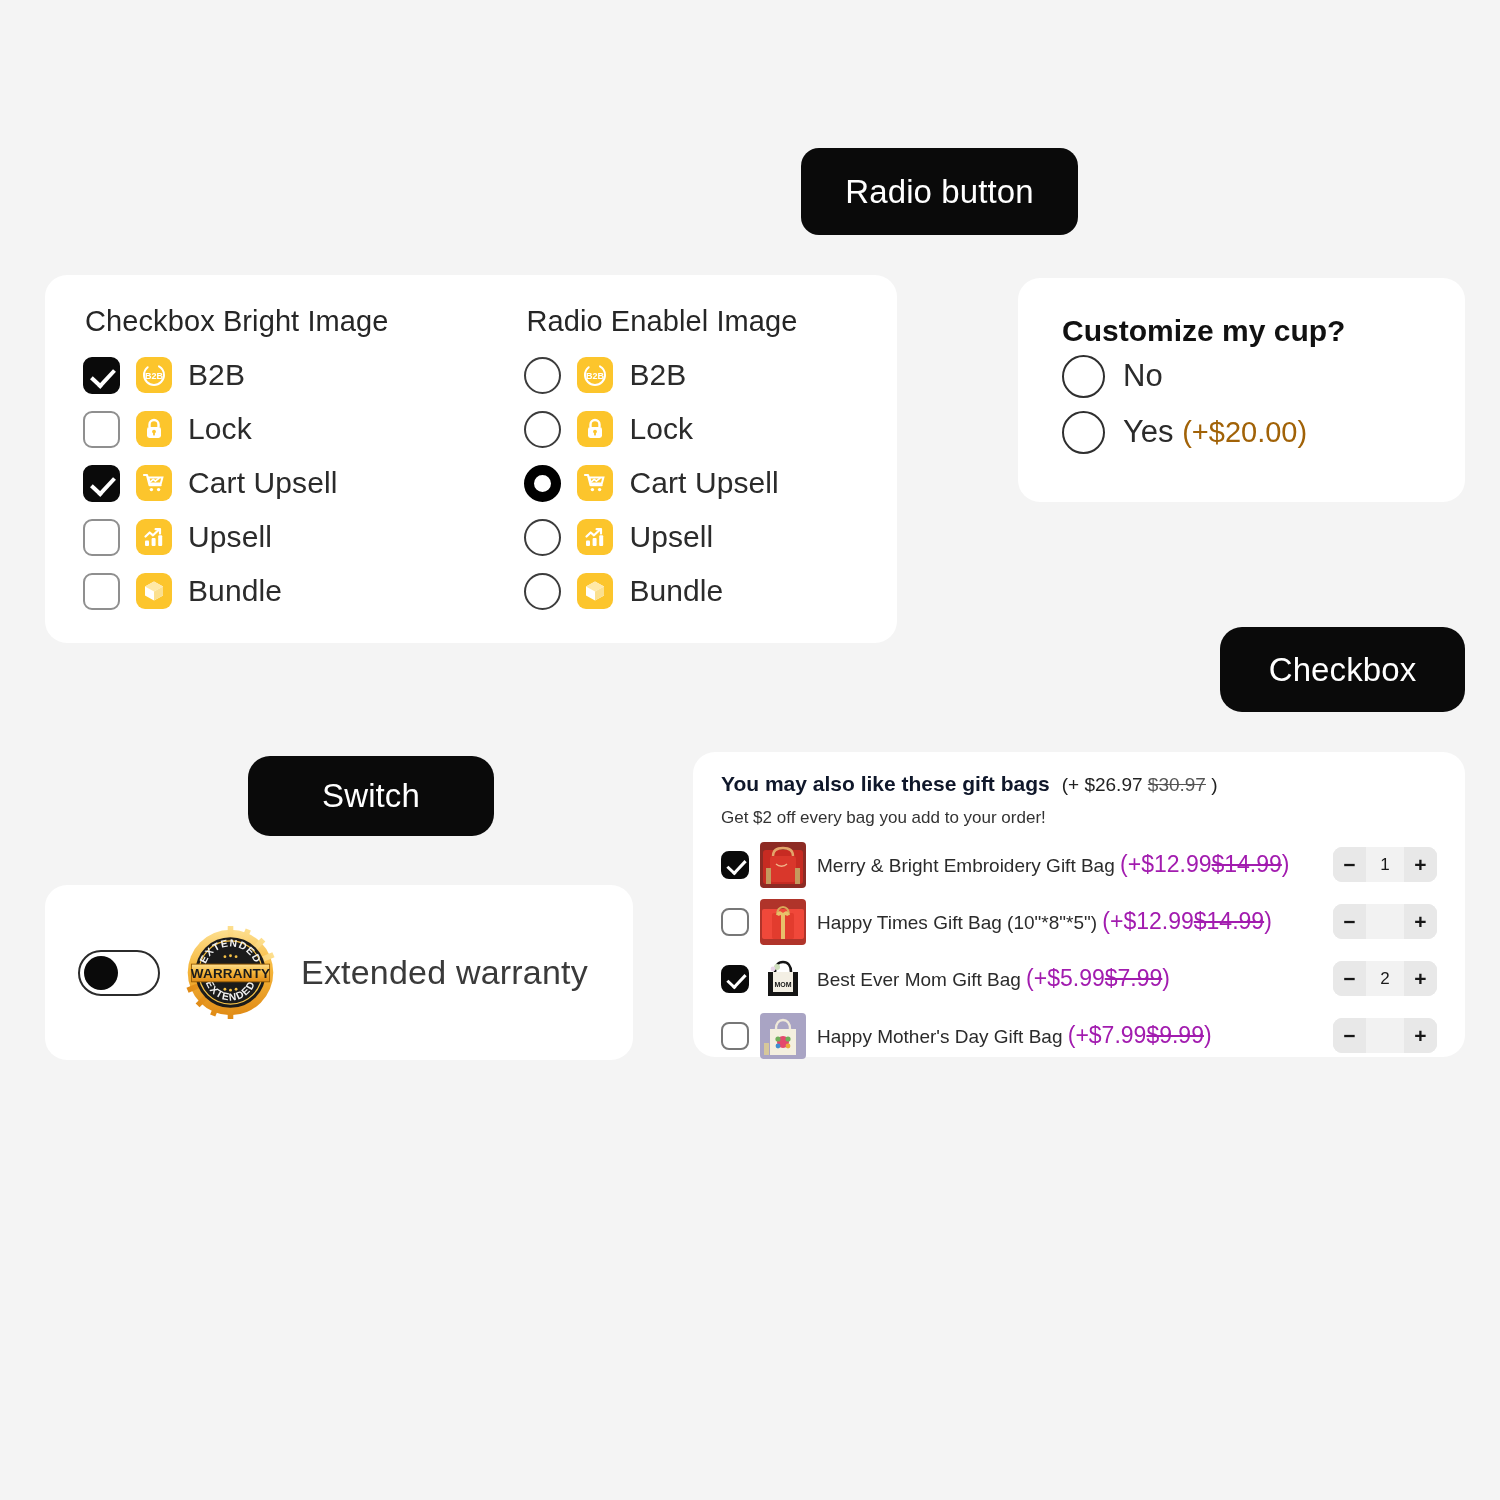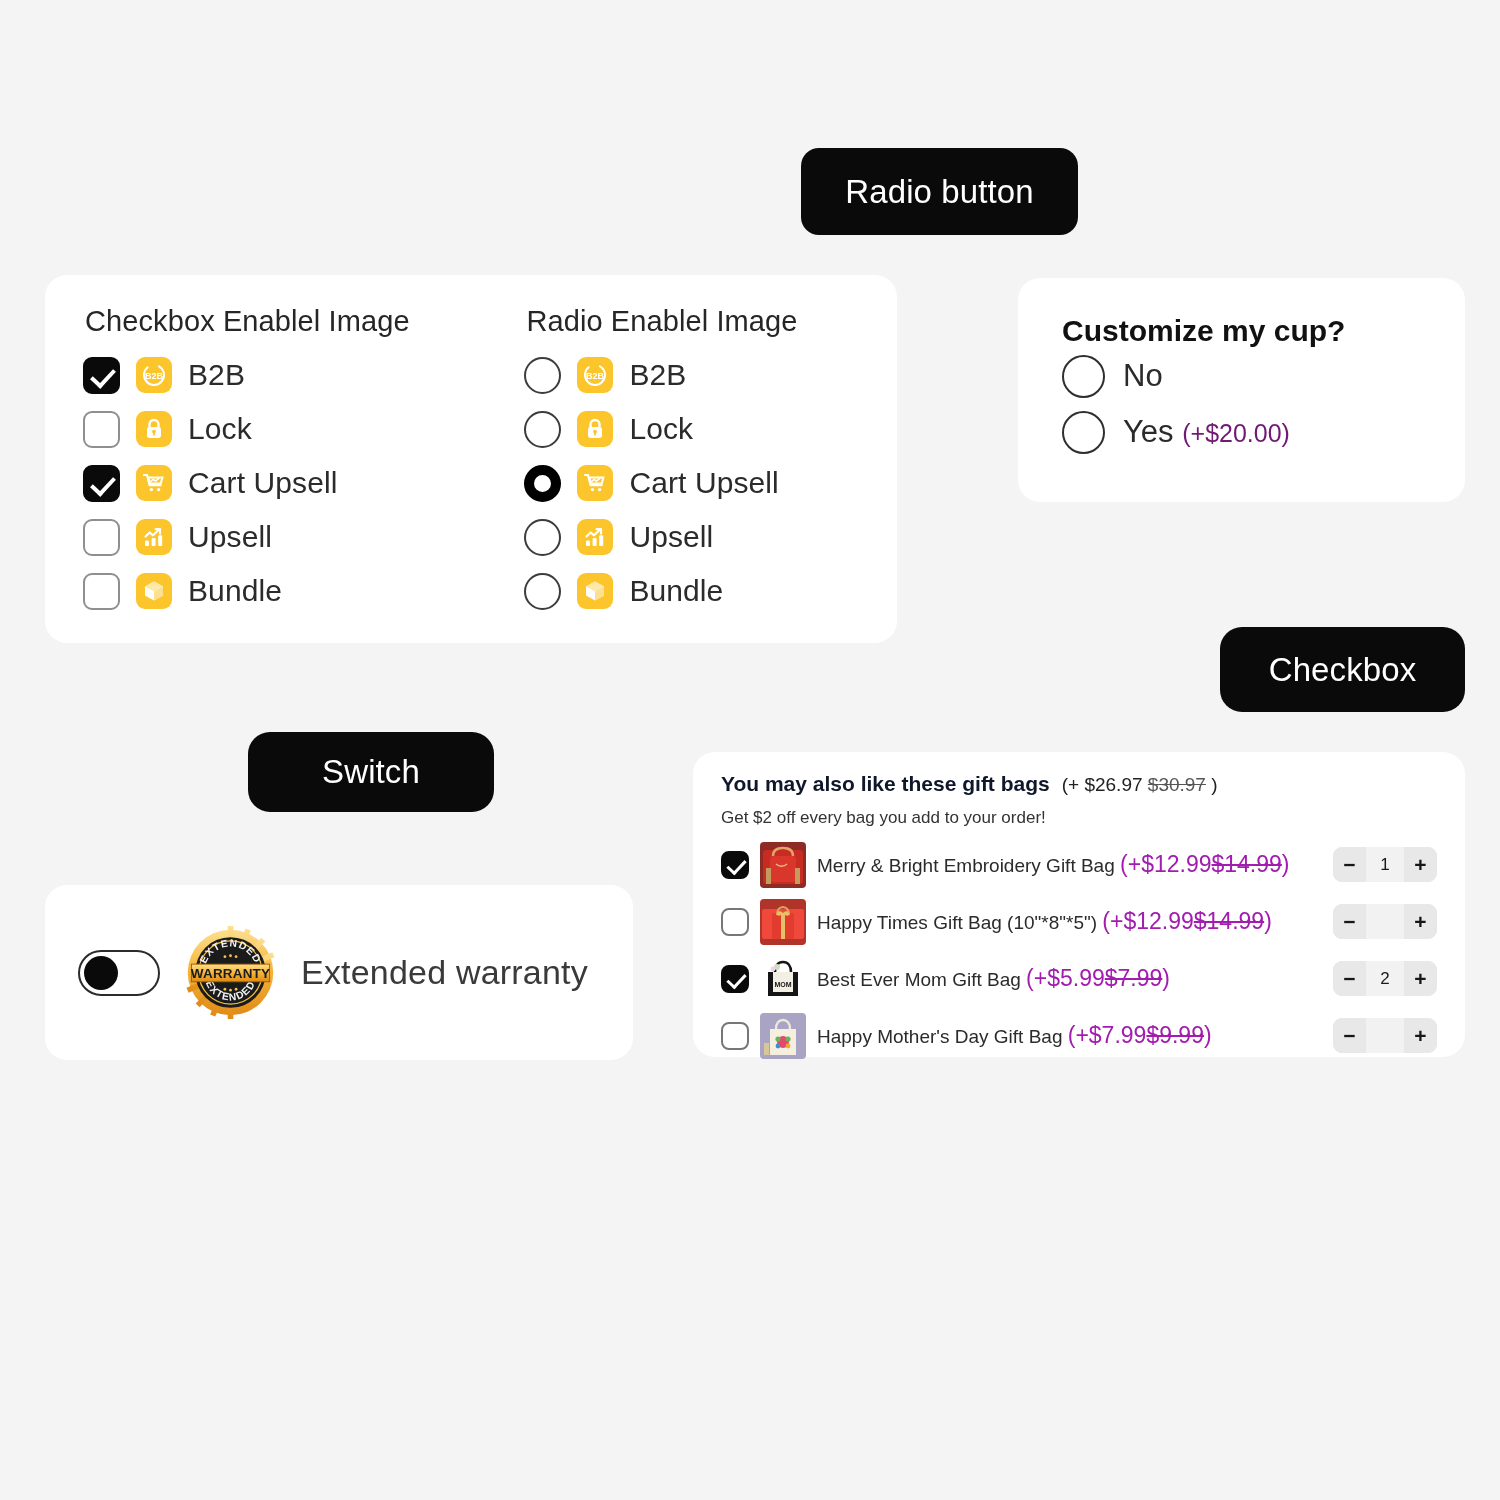--- a/index.html
+++ b/index.html
@@ -96,21 +96,21 @@
   
   .cup-card { left: 1018px; top: 278px; width: 447px; height: 224px; }
   .cup-inner { padding: 36px 0 0 44px; }
   .cup-title { font-size: 30px; font-weight: bold; color: #111; }
   .cup-row { display: flex; align-items: center; gap: 18px; height: 56px; }
   .cup-rdo {
     width: 43px; height: 43px; border-radius: 50%;
     background: #fff; border: 2px solid #2f2f2f; flex: none;
   }
   .cup-label { font-size: 31px; color: #2b2b2b; }
-  .cup-label .muted { color: #701a75; font-size: 25px; }
+  .cup-label .muted { color: #a16207; font-size: 29px; }
 
   
   .sw-card { left: 45px; top: 885px; width: 588px; height: 175px; }
   .sw-inner { display: flex; align-items: center; height: 100%; padding-left: 33px; gap: 24px; }
   .switch {
     width: 82px; height: 46px;
     border-radius: 23px;
     background: #ffffff;
     border: 2px solid #2b2b2b;
     position: relative; flex: none;
@@ -176,29 +176,29 @@
 <body>
 
 <div class="pill" style="left:801px; top:148px; width:277px; height:87px;border-radius:18px;">
   <span>Radio button</span>
 </div>
 
 <div class="pill" style="left:1220px; top:627px; width:245px; height:85px;">
   <span>Checkbox</span>
 </div>
 
-<div class="pill" style="left:248px; top:732px; width:246px; height:80px;">
+<div class="pill" style="left:248px; top:756px; width:246px; height:80px;">
   <span>Switch</span>
 </div>
 
 <div class="card opt-card">
   <div class="opt-cols">
 
     <div class="opt-col">
-      <div class="opt-title">Checkbox Enablel Image</div>
+      <div class="opt-title">Checkbox Bright Image</div>
 
       <div class="opt-row">
         <div class="cbx on"></div>
         <div class="appicon">
           <svg width="28" height="28" viewBox="0 0 28 28">
             <circle cx="14" cy="14" r="10" fill="none" stroke="#fff" stroke-width="2" stroke-dasharray="40 12" stroke-linecap="round"></circle>
             <text x="14" y="17.5" font-family="Liberation Sans, sans-serif" font-size="9" font-weight="bold" fill="#fff" text-anchor="middle">B2B</text>
           </svg>
         </div>
         <div class="opt-label">B2B</div>

